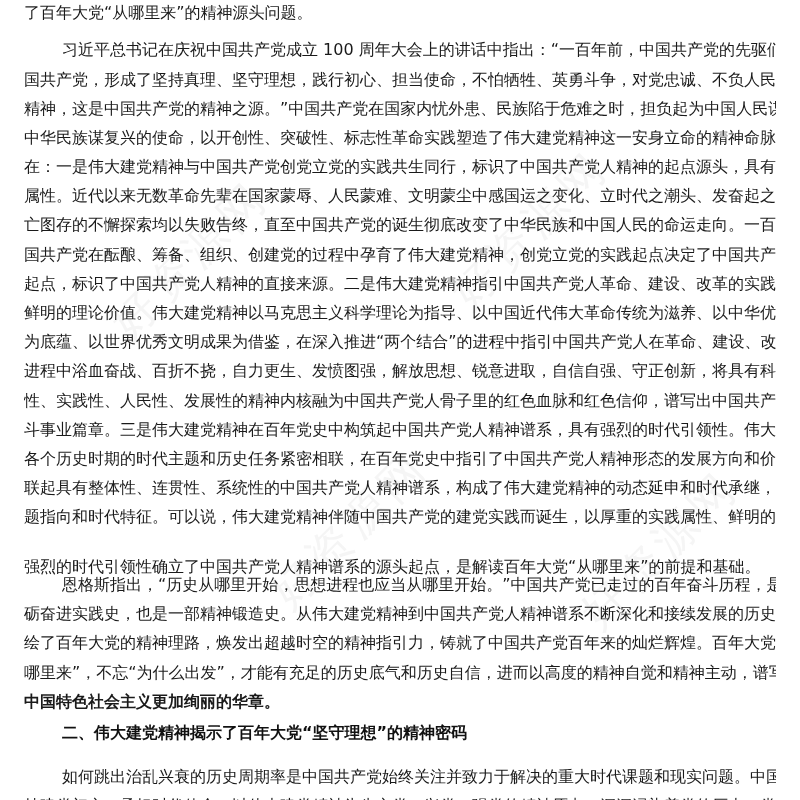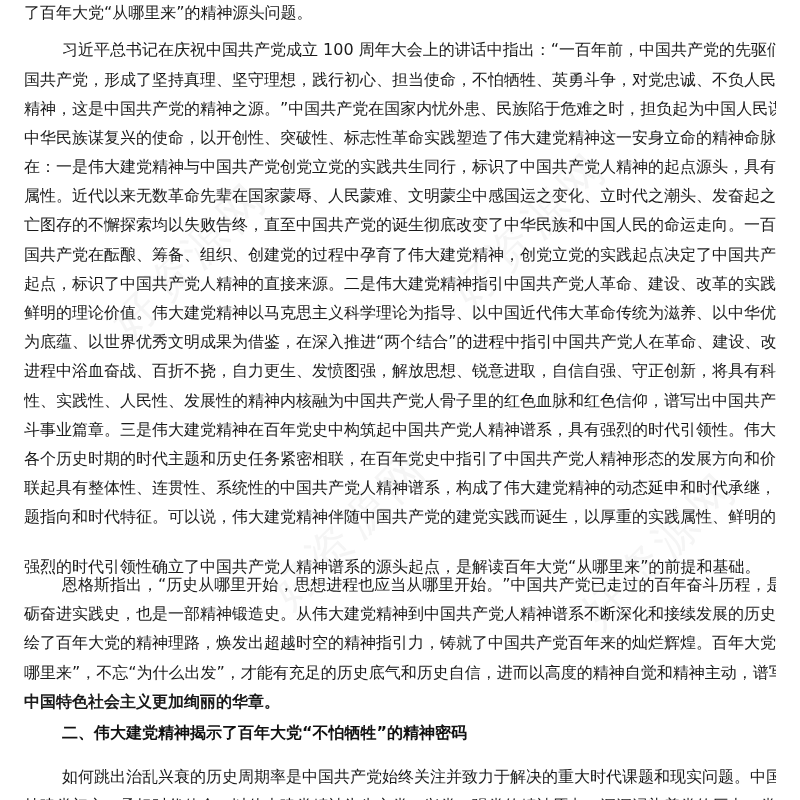--- a/index.html
+++ b/index.html
@@ -92,20 +92,20 @@
   </div>
 
   <div>
     <div class="line indent" style="top:570px;">恩格斯指出，“历史从哪里开始，思想进程也应当从哪里开始。”中国共产党已走过的百年奋斗历程，是一部砥</div>
     <div class="line" style="top:599px;">砺奋进实践史，也是一部精神锻造史。从伟大建党精神到中国共产党人精神谱系不断深化和接续发展的历史轨迹生动描</div>
     <div class="line" style="top:628px;">绘了百年大党的精神理路，焕发出超越时空的精神指引力，铸就了中国共产党百年来的灿烂辉煌。百年大党只有清楚“从</div>
     <div class="line" style="top:658px;">哪里来”，不忘“为什么出发”，才能有充足的历史底气和历史自信，进而以高度的精神自觉和精神主动，谱写新时代</div>
     <div class="line last" style="top:687px;font-weight:bold;">中国特色社会主义更加绚丽的华章。</div>
   </div>
 
-  <div class="line indent last heading" style="top:718px;">二、伟大建党精神揭示了百年大党“不怕牺牲”的精神密码</div>
+  <div class="line indent last heading" style="top:718px;">二、伟大建党精神揭示了百年大党“坚守理想”的精神密码</div>
 
   <div>
     <div class="line indent" style="top:762px;">如何跳出治乱兴衰的历史周期率是中国共产党始终关注并致力于解决的重大时代课题和现实问题。中国共产党秉</div>
     <div class="line" style="top:791px;">持建党初心、承担时代使命，以伟大建党精神为先立党、兴党、强党的精神原点，深深浸染着党的历史、党的事业、党</div>
   </div>
 
 </div>
 
 </body></html>

